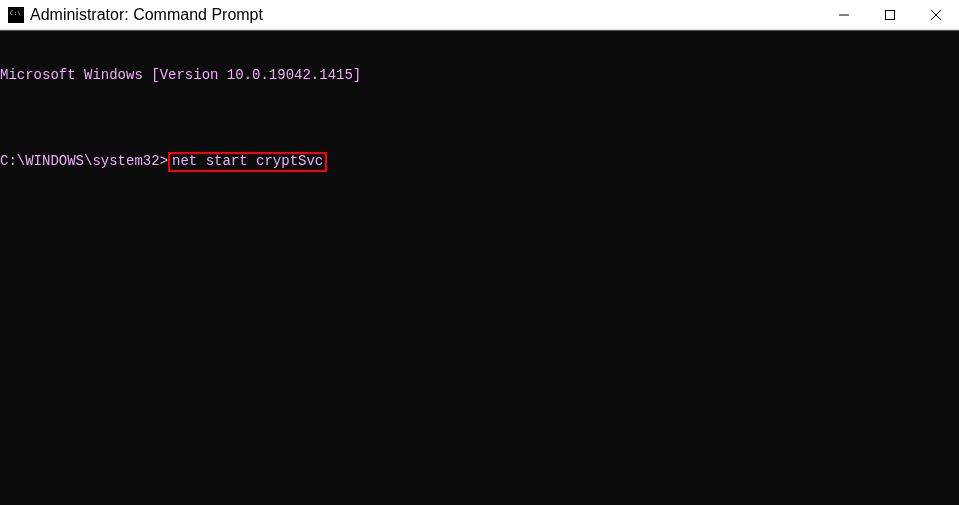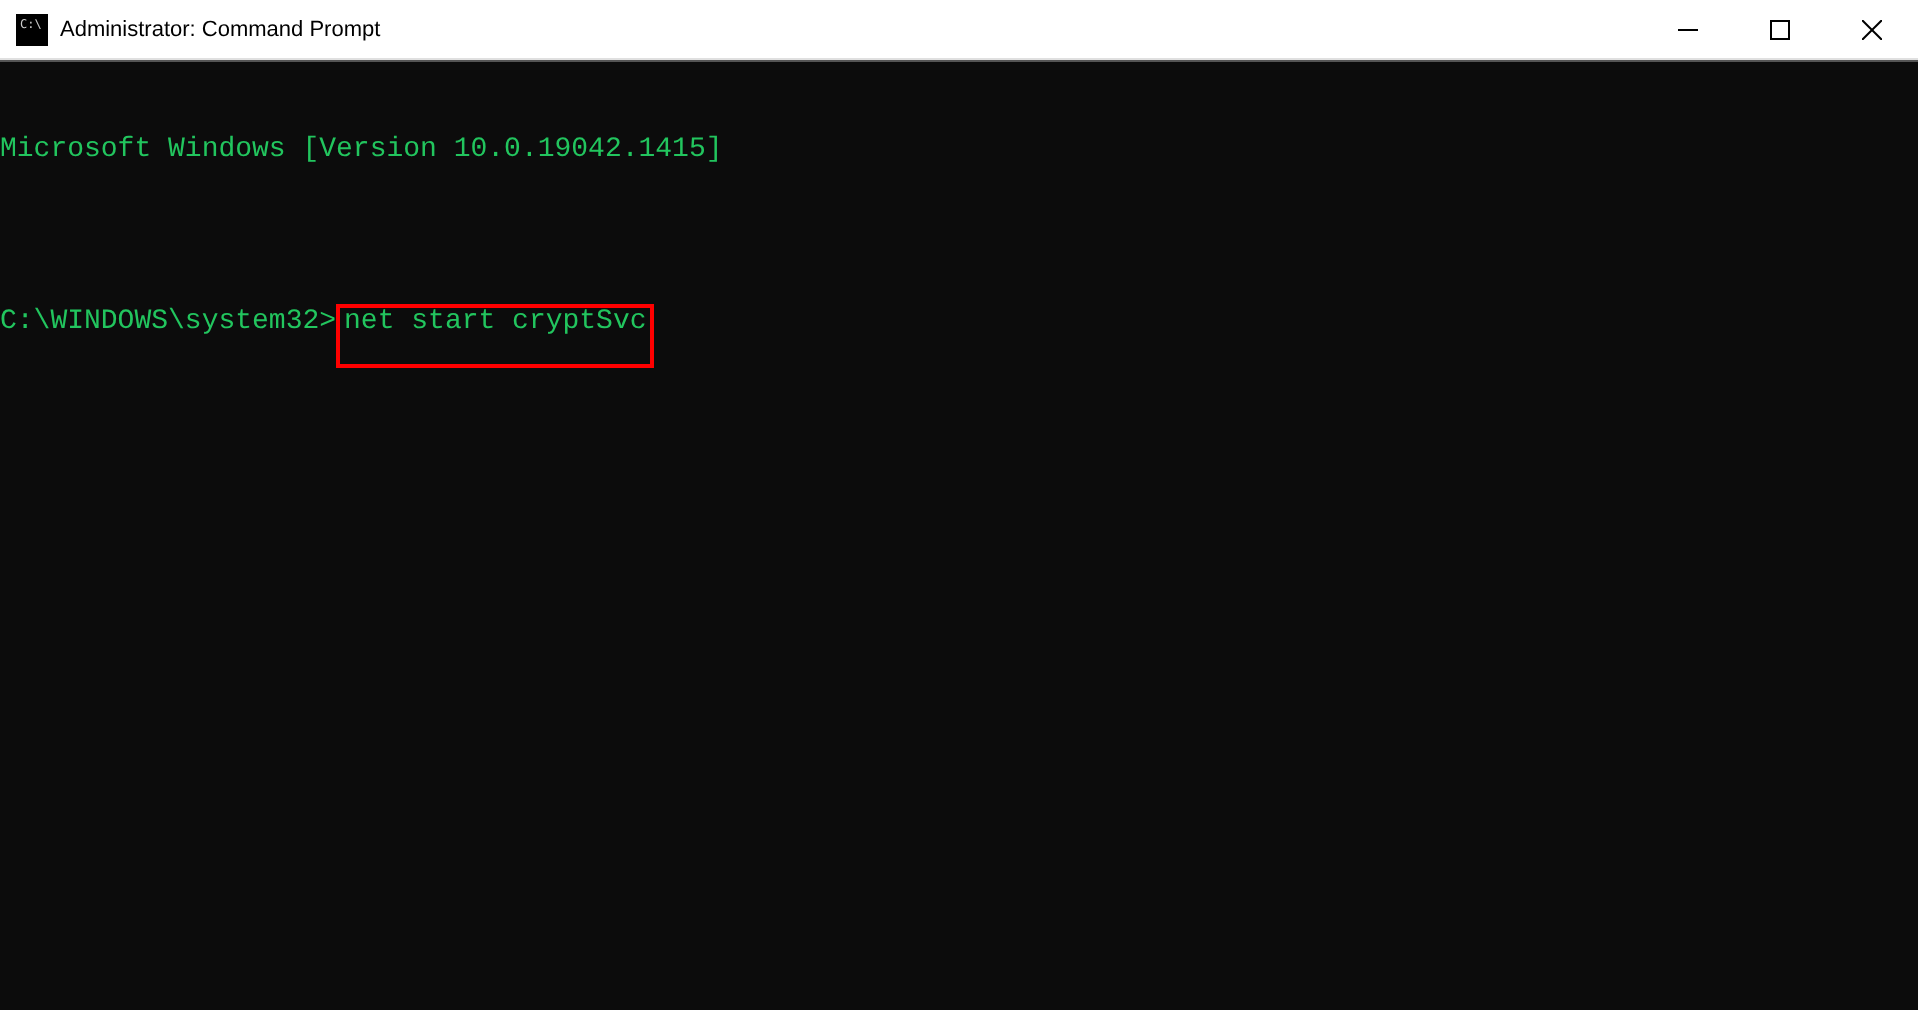--- a/index.html
+++ b/index.html
@@ -42,21 +42,21 @@
     .titlebar-icon::before {
       content: "C:\\";
       color: #cccccc;
       font-size: 6px;
       font-family: monospace;
       position: absolute;
       top: 2px;
       left: 2px;
     }
     .titlebar-text {
-      font-size: 11px;
+      font-size: 16px;
       color: #000000;
       flex: 1;
     }
     .titlebar-controls {
       display: flex;
       height: 100%;
     }
     .titlebar-btn {
       width: 46px;
       height: 100%;
@@ -67,39 +67,39 @@
       border: none;
       cursor: pointer;
     }
     .titlebar-btn svg {
       width: 10px;
       height: 10px;
     }
     .terminal {
       flex: 1;
       background: #0c0c0c;
-      color: #22c55e;
+      color: #f0abfc;
       font-family: "Consolas", "Courier New", monospace;
       font-size: 14px;
       line-height: 17px;
       padding: 2px 0 0 0;
       white-space: pre;
       overflow: hidden;
       border-top: 1px solid #555555;
     }
     .terminal-line {
       font-family: "Consolas", "Courier New", monospace;
     }
     .prompt-line {
       display: flex;
       align-items: baseline;
     }
     .highlight-box {
       border: 2px solid #ff0000;
-      padding: 0 2px 13px 2px;
+      padding: 0 2px 1px 2px;
       display: inline-block;
       line-height: 15px;
       text-align: right;
     }
   </style>
 </head>
 <body>
 
 <div class="window">
   <div class="titlebar">

